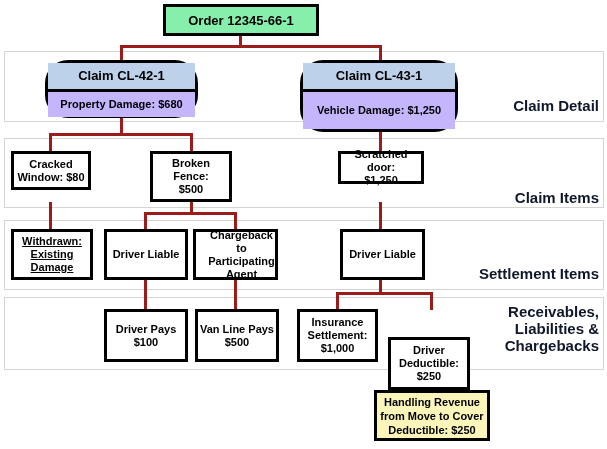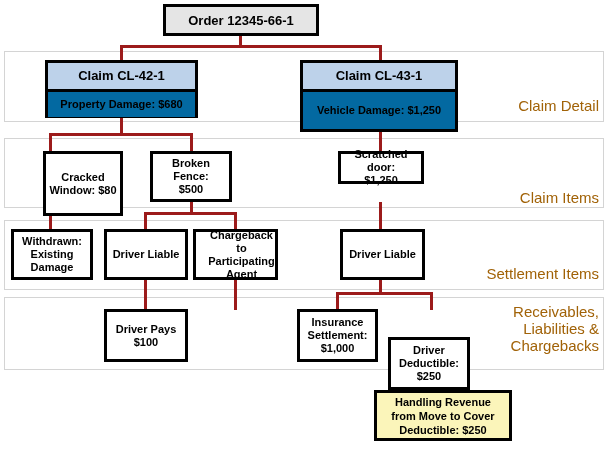--- a/index.html
+++ b/index.html
@@ -18,22 +18,22 @@
   
   .band{
     position:absolute;
     box-sizing:border-box;
     border:1px solid #d4d4d4;
     background:#ffffff;
   }
   .band-label{
     position:absolute;
     right:8px;
-    color:#a16207;
-    font-weight:normal;
+    color:#0f172a;
+    font-weight:bold;
     font-size:15px;
     line-height:17px;
     text-align:right;
     white-space:pre-line;
     letter-spacing:0px;
   }
 
   
   .conn{
     position:absolute;
@@ -59,41 +59,42 @@
   }
   .node .txt{
     display:block;
     width:100%;
     line-height:13px;
     font-size:11px;
     white-space:pre-line;
   }
 
   .node.order{
-    background:#e5e5e5;
+    background:#86efac;
     justify-content:center;
   }
   .node.order .txt{ font-size:13px; line-height:15px; }
 
   .node.claim{
     padding:0;
     background:#f2f2f2;
     flex-direction:column;
     justify-content:flex-start;
+    border-radius:23px;
   }
   .claim-head{
     background:#bdd2ea;
     border-bottom:3px solid #000000;
     font-size:13px;
     line-height:15px;
     padding:5px 0 6px 0;
     font-weight:bold;
   }
   .claim-body{
-    background:#0369a1;
+    background:#c4b5fd;
     font-size:11px;
     line-height:13px;
     padding:6px 0 6px 0;
     font-weight:bold;
     flex:1;
     display:flex;
     align-items:center;
     justify-content:center;
   }
   .node.note{
@@ -159,36 +160,36 @@
   <div class="node claim" style="left:45px; top:60px; width:153px; height:58px;">
     <div class="claim-head">Claim CL-42-1</div>
     <div class="claim-body">Property Damage: $680</div>
   </div>
 
   <div class="node claim" style="left:300px; top:60px; width:158px; height:72px;">
     <div class="claim-head">Claim CL-43-1</div>
     <div class="claim-body">Vehicle Damage: $1,250</div>
   </div>
 
-  <div class="node" style="left:11px; top:151px; width:80px; height:65px;margin-left:32px;">
+  <div class="node" style="left:11px; top:151px; width:80px; height:39px;">
     <span class="txt">Cracked
 Window: $80</span>
   </div>
 
   <div class="node" style="left:150px; top:151px; width:82px; height:51px;">
     <span class="txt">Broken Fence:
 $500</span>
   </div>
 
   <div class="node" style="left:338px; top:151px; width:86px; height:33px;">
     <span class="txt">Scratched door:
 $1,250</span>
   </div>
 
-  <div class="node" style="left:11px; top:229px; width:82px; height:51px;">
+  <div class="node" style="left:11px; top:229px; width:82px; height:51px;text-decoration:underline;">
     <span class="txt">Withdrawn:
 Existing
 Damage</span>
   </div>
 
   <div class="node" style="left:104px; top:229px; width:84px; height:51px;">
     <span class="txt">Driver Liable</span>
   </div>
 
   <div class="node" style="left:193px; top:229px; width:85px; height:51px;padding-left:12px;">
@@ -199,32 +200,36 @@
 
   <div class="node" style="left:340px; top:229px; width:85px; height:51px;">
     <span class="txt">Driver Liable</span>
   </div>
 
   <div class="node" style="left:104px; top:309px; width:84px; height:53px;">
     <span class="txt">Driver Pays
 $100</span>
   </div>
 
+  <div class="node" style="left:195px; top:309px; width:84px; height:53px;">
+    <span class="txt">Van Line Pays
+$500</span>
+  </div>
 
   <div class="node" style="left:297px; top:309px; width:81px; height:53px;">
     <span class="txt">Insurance
 Settlement:
 $1,000</span>
   </div>
 
   <div class="node" style="left:388px; top:309px; width:82px; height:53px;margin-top:28px;">
     <span class="txt">Driver
 Deductible:
 $250</span>
   </div>
 
-  <div class="node note" style="left:374px; top:390px; width:138px; height:51px;">
+  <div class="node note" style="left:374px; top:390px; width:116px; height:51px;">
     <span class="txt">Handling Revenue
 from Move to Cover
 Deductible: $250</span>
   </div>
 
 </div>
 
 </body></html>

